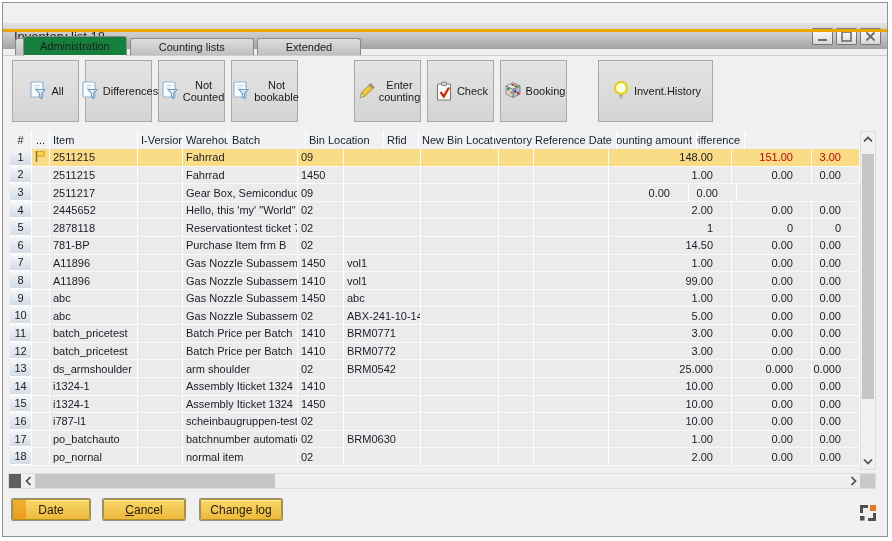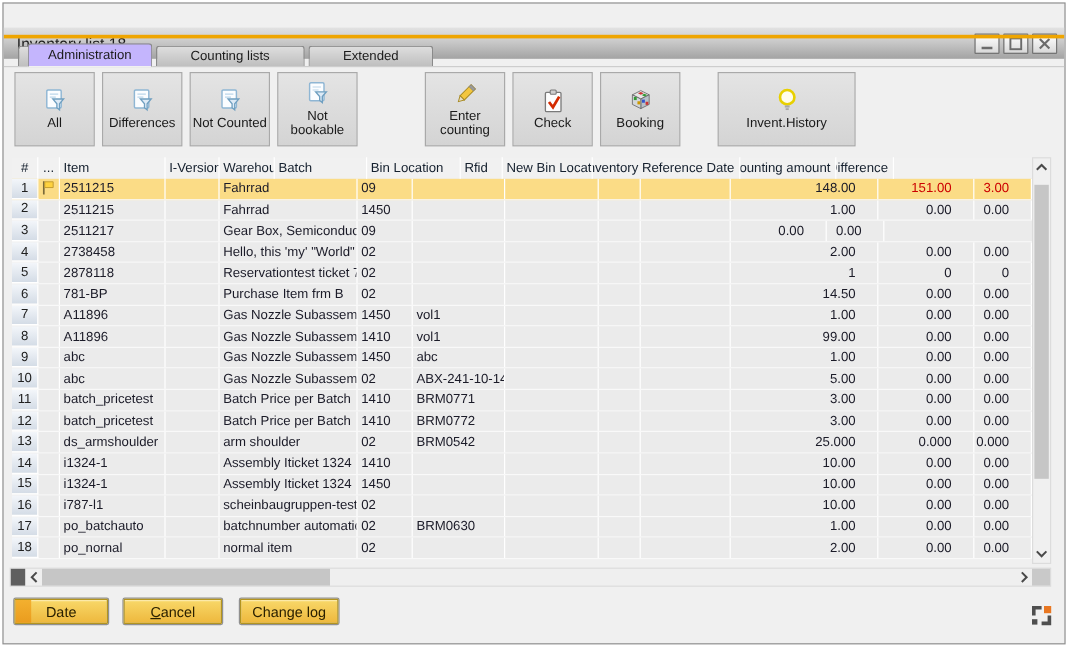--- a/index.html
+++ b/index.html
@@ -10,28 +10,28 @@
   .titlebar { position:absolute; left:0; top:0; right:0; height:26px; background:linear-gradient(#e2e2e2,#c9c9c9 45%,#a3a3a3); display:flex; align-items:center; padding:0 6px 0 11px;margin-top:20px; }
   .title { font-size:13px; color:#1d1d1d; }
   .win-controls { margin-left:auto; display:flex; gap:3px; }
   .win-btn { width:21px; height:17px; background:linear-gradient(#ffffff,#d8d8d8); border:1px solid #757575; border-radius:1px; display:flex; align-items:center; justify-content:center; }
   .accent { position:absolute; left:0; top:26px; right:0; height:3px; background:#efa500; }
 
   
   .tabstrip { position:absolute; left:0; top:31px; right:0; height:22px; display:flex; align-items:flex-end; padding-left:12px; border-bottom:1px solid #cdcdcd; }
   .tab { height:17px; border:1px solid #8a8a8a; border-bottom:none; border-radius:3px 3px 0 0; background:linear-gradient(#dedede,#bfbfbf); padding:0 28px; font-size:11px; color:#1c1c1c; display:flex; align-items:center; margin-right:3px; position:relative; }
   .tab-stub { width:15px; padding:0; margin-right:-7px; z-index:1; }
-  .tab.active { height:20px; background:#c4b5fd; z-index:2; margin-bottom:-1px; border-bottom:1px solid #f0f0f0; padding:0 16px; }
+  .tab.active { height:20px; background:#15803d; z-index:2; margin-bottom:-1px; border-bottom:1px solid #f0f0f0; padding:0 16px; }
 
   
   .toolbar { position:absolute; left:0; top:56px; right:0; height:64px; }
   .btn-group { position:absolute; top:1px; display:flex; gap:6px; }
   .group-filters { left:9px; }
   .group-actions { left:351px; }
-  .tool-btn { width:67px; height:62px; background:linear-gradient(#e4e4e4,#d4d4d4); border:1px solid #a9a9a9; display:flex; flex-direction:column; align-items:center; justify-content:center; gap:2px; cursor:default; }
+  .tool-btn { width:67px; height:62px; background:linear-gradient(#e4e4e4,#d4d4d4); border:1px solid #a9a9a9; display:flex; flex-direction:row; align-items:center; justify-content:center; gap:2px; cursor:default; }
   .tool-btn.wide { width:115px; margin-left:25px; }
   .tool-btn .lbl { font-size:11px; line-height:12px; color:#1a1a1a; text-align:center; white-space:pre-line; }
   .tool-icon { width:22px; height:22px; display:flex; align-items:center; justify-content:center; }
 
   
   .grid { position:absolute; left:7px; top:128px; width:850px; }
   .thead { display:flex; height:18px; background:#f1f1f1; }
   .hc { font-size:11px; color:#15202e; display:flex; align-items:center; padding:0 3px; border-right:1px solid #ffffff; overflow:hidden; white-space:nowrap; }
   .hc.center { justify-content:center; }
   .hc.right { justify-content:flex-end; padding-right:4px; }
@@ -262,21 +262,21 @@
       <div class="td c6"></div>
       <div class="td c7"></div>
       <div class="td c8"></div>
       <div class="td c9"></div>
       <div class="td c11 num">0.00</div>
       <div class="td c12 num">0.00</div>
     </div>
         <div class="tr">
       <div class="td c0 rownum">4</div>
       <div class="td c1 iconcell"></div>
-      <div class="td c2">2738458</div>
+      <div class="td c2">2445652</div>
       <div class="td c3"></div>
       <div class="td c4">Hello, this 'my' "World"</div>
       <div class="td c5">02</div>
       <div class="td c6"></div>
       <div class="td c7"></div>
       <div class="td c8"></div>
       <div class="td c9"></div>
       <div class="td c10 num">2.00</div>
       <div class="td c11 num">0.00</div>
       <div class="td c12 num">0.00</div>

